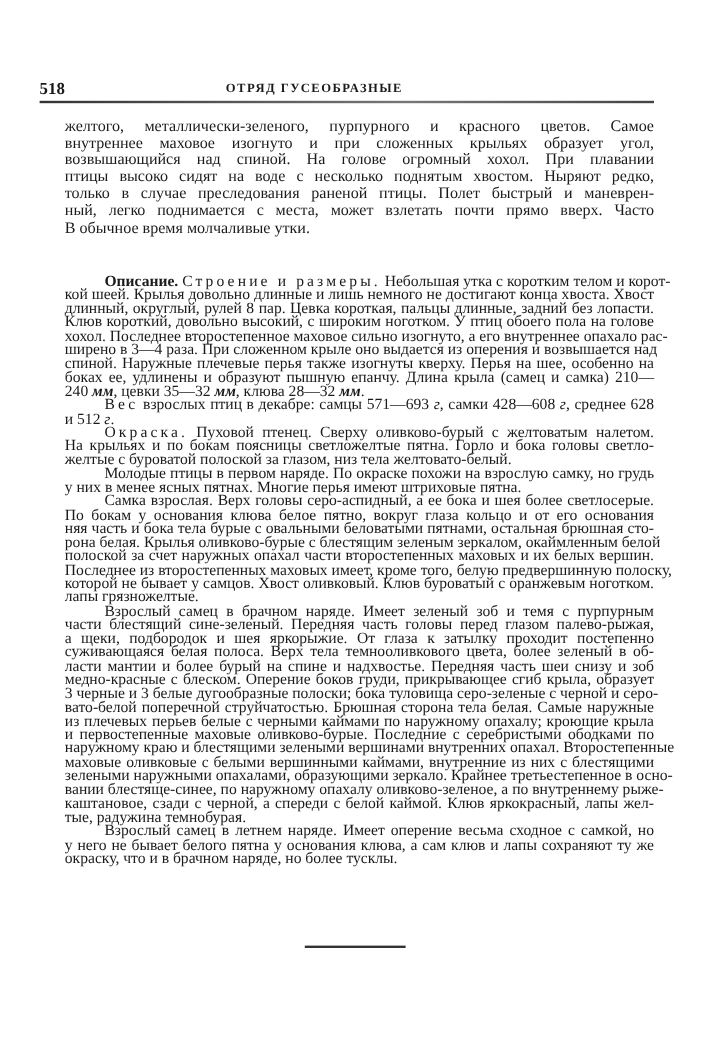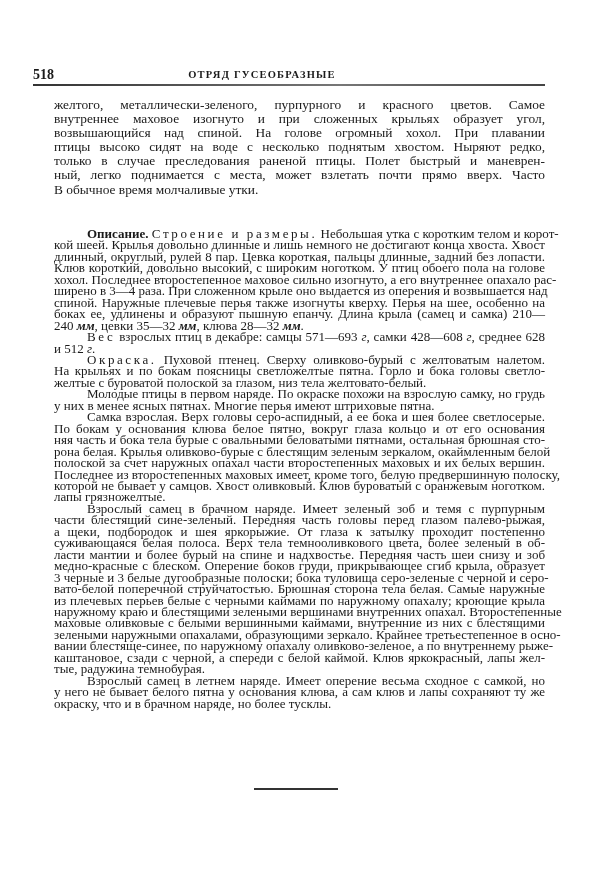--- a/index.html
+++ b/index.html
@@ -74,20 +74,21 @@
 
     <span class="line indent-s">Взрослый самец в брачном наряде. Имеет зеленый зоб и темя с пурпурным</span>
     <span class="line">части блестящий сине-зеленый. Передняя часть головы перед глазом палево-рыжая,</span>
     <span class="line">а щеки, подбородок и шея яркорыжие. От глаза к затылку проходит постепенно</span>
     <span class="line">суживающаяся белая полоса. Верх тела темнооливкового цвета, более зеленый в об-</span>
     <span class="line">ласти мантии и более бурый на спине и надхвостье. Передняя часть шеи снизу и зоб</span>
     <span class="line">медно-красные с блеском. Оперение боков груди, прикрывающее сгиб крыла, образует</span>
     <span class="line">3 черные и 3 белые дугообразные полоски; бока туловища серо-зеленые с черной и серо-</span>
     <span class="line">вато-белой поперечной струйчатостью. Брюшная сторона тела белая. Самые наружные</span>
     <span class="line">из плечевых перьев белые с черными каймами по наружному опахалу; кроющие крыла</span>
+    <span class="line">и первостепенные маховые оливково-бурые. Последние с серебристыми ободками по</span>
     <span class="line">наружному краю и блестящими зелеными вершинами внутренних опахал. Второстепенные</span>
     <span class="line">маховые оливковые с белыми вершинными каймами, внутренние из них с блестящими</span>
     <span class="line">зелеными наружными опахалами, образующими зеркало. Крайнее третьестепенное в осно-</span>
     <span class="line">вании блестяще-синее, по наружному опахалу оливково-зеленое, а по внутреннему рыже-</span>
     <span class="line">каштановое, сзади с черной, а спереди с белой каймой. Клюв яркокрасный, лапы жел-</span>
     <span class="line last">тые, радужина темнобурая.</span>
 
     <span class="line indent-s">Взрослый самец в летнем наряде. Имеет оперение весьма сходное с самкой, но</span>
     <span class="line">у него не бывает белого пятна у основания клюва, а сам клюв и лапы сохраняют ту же</span>
     <span class="line last">окраску, что и в брачном наряде, но более тусклы.</span>

